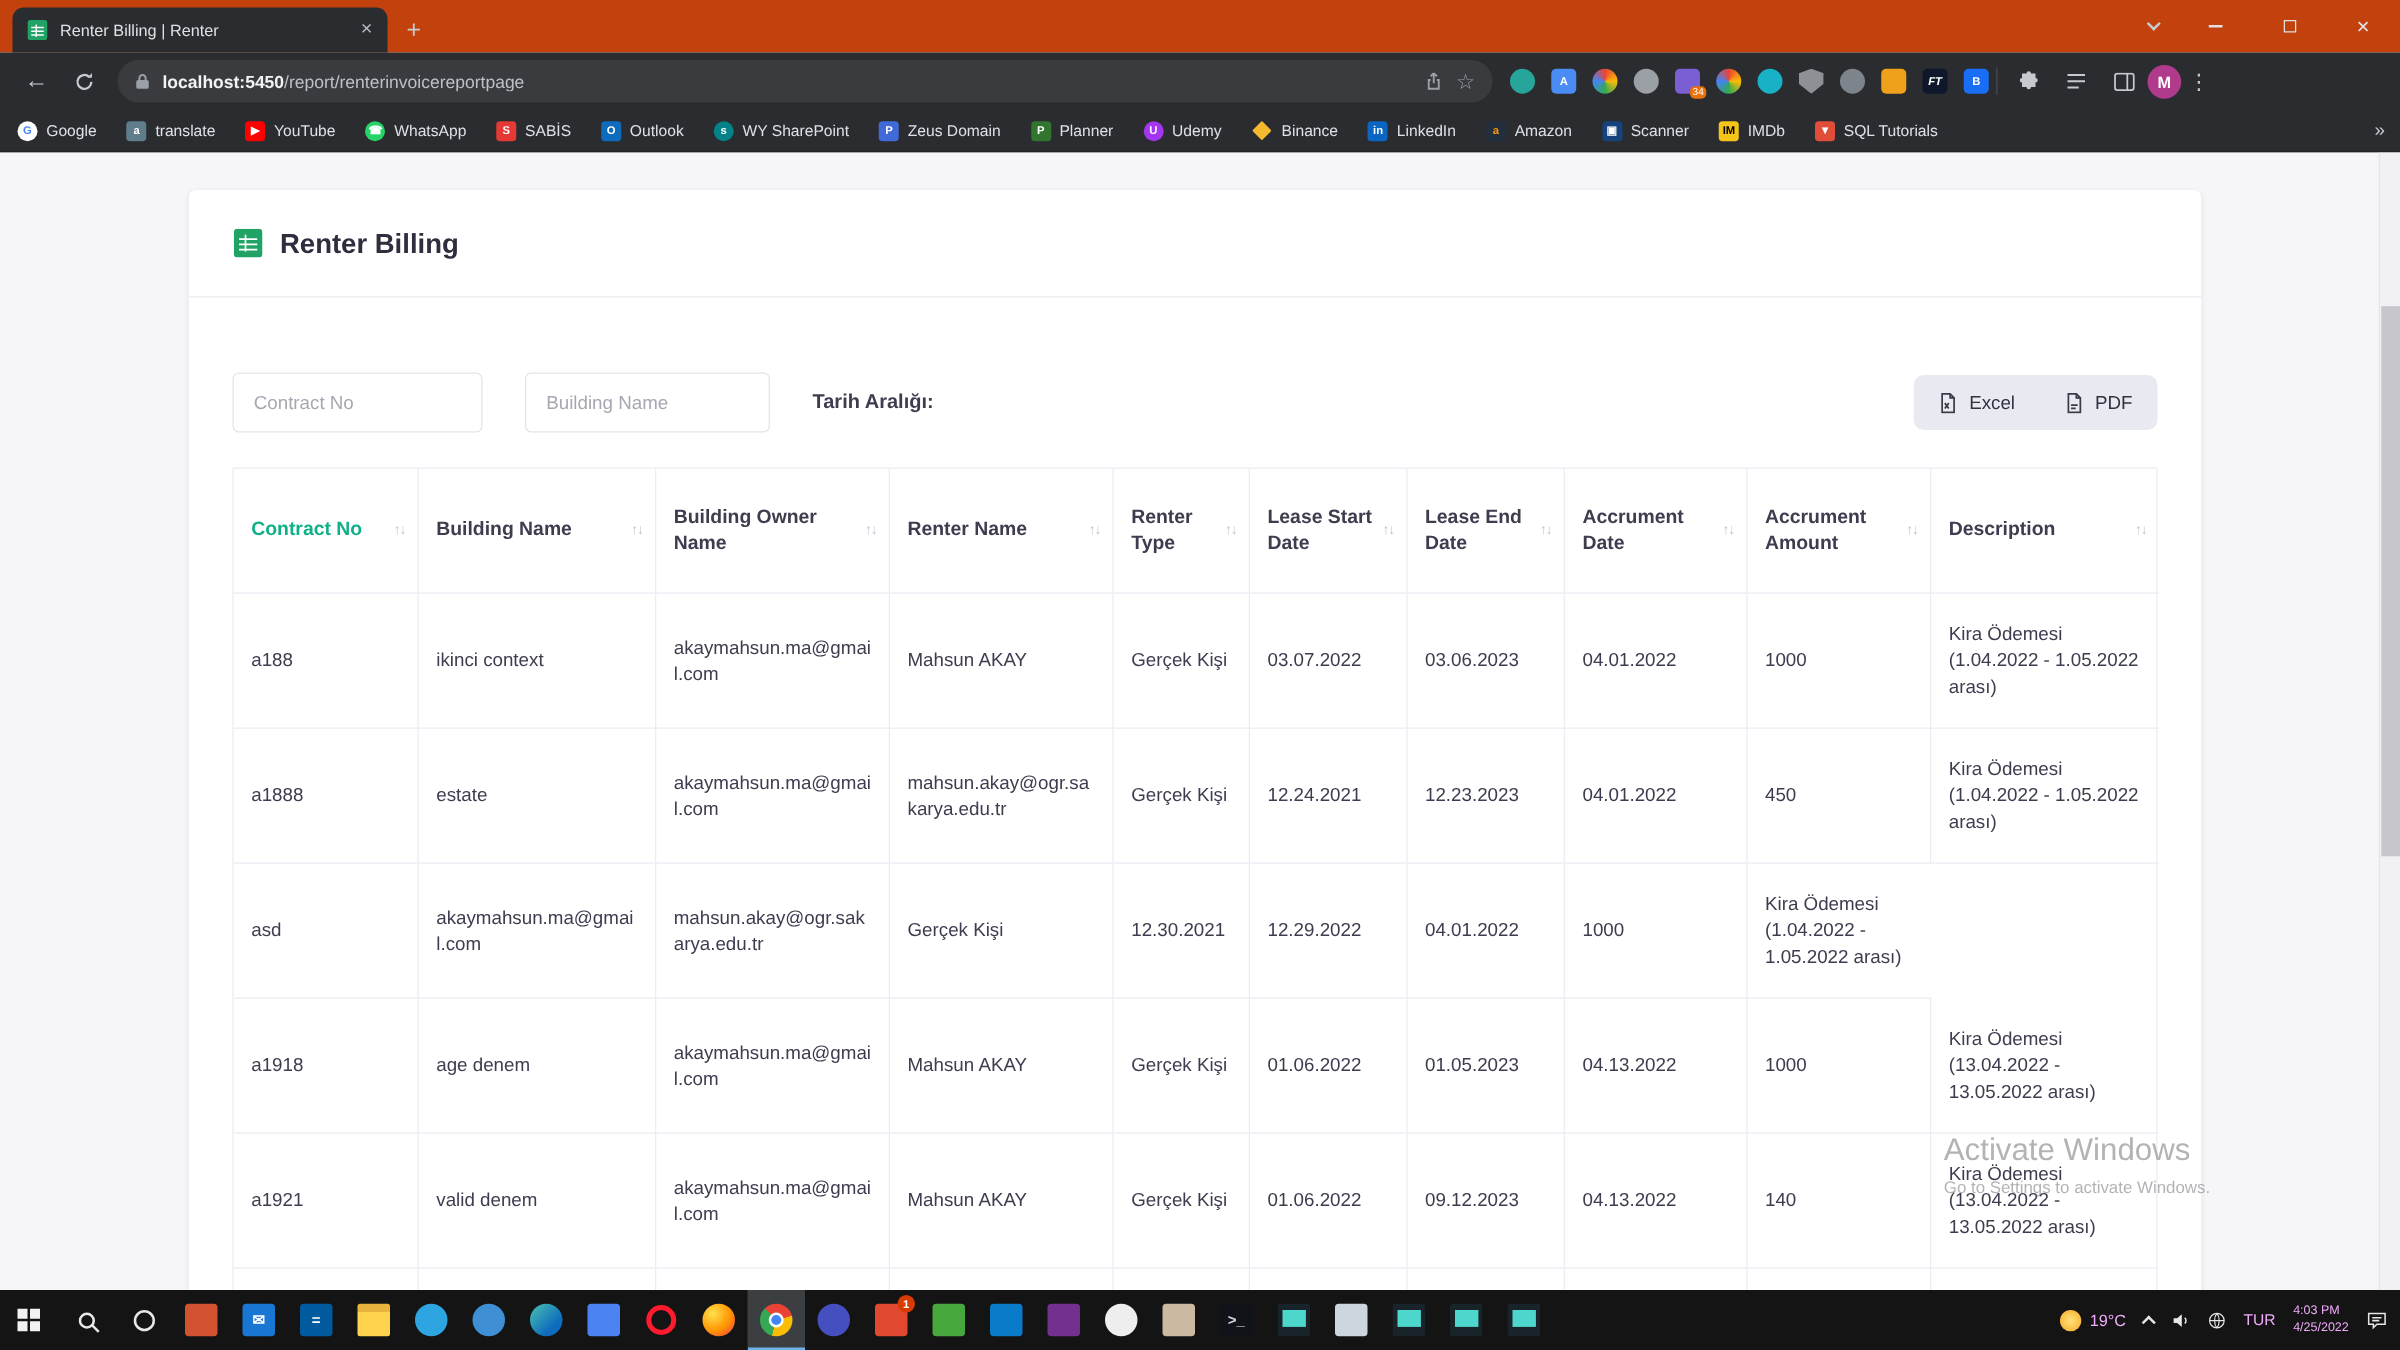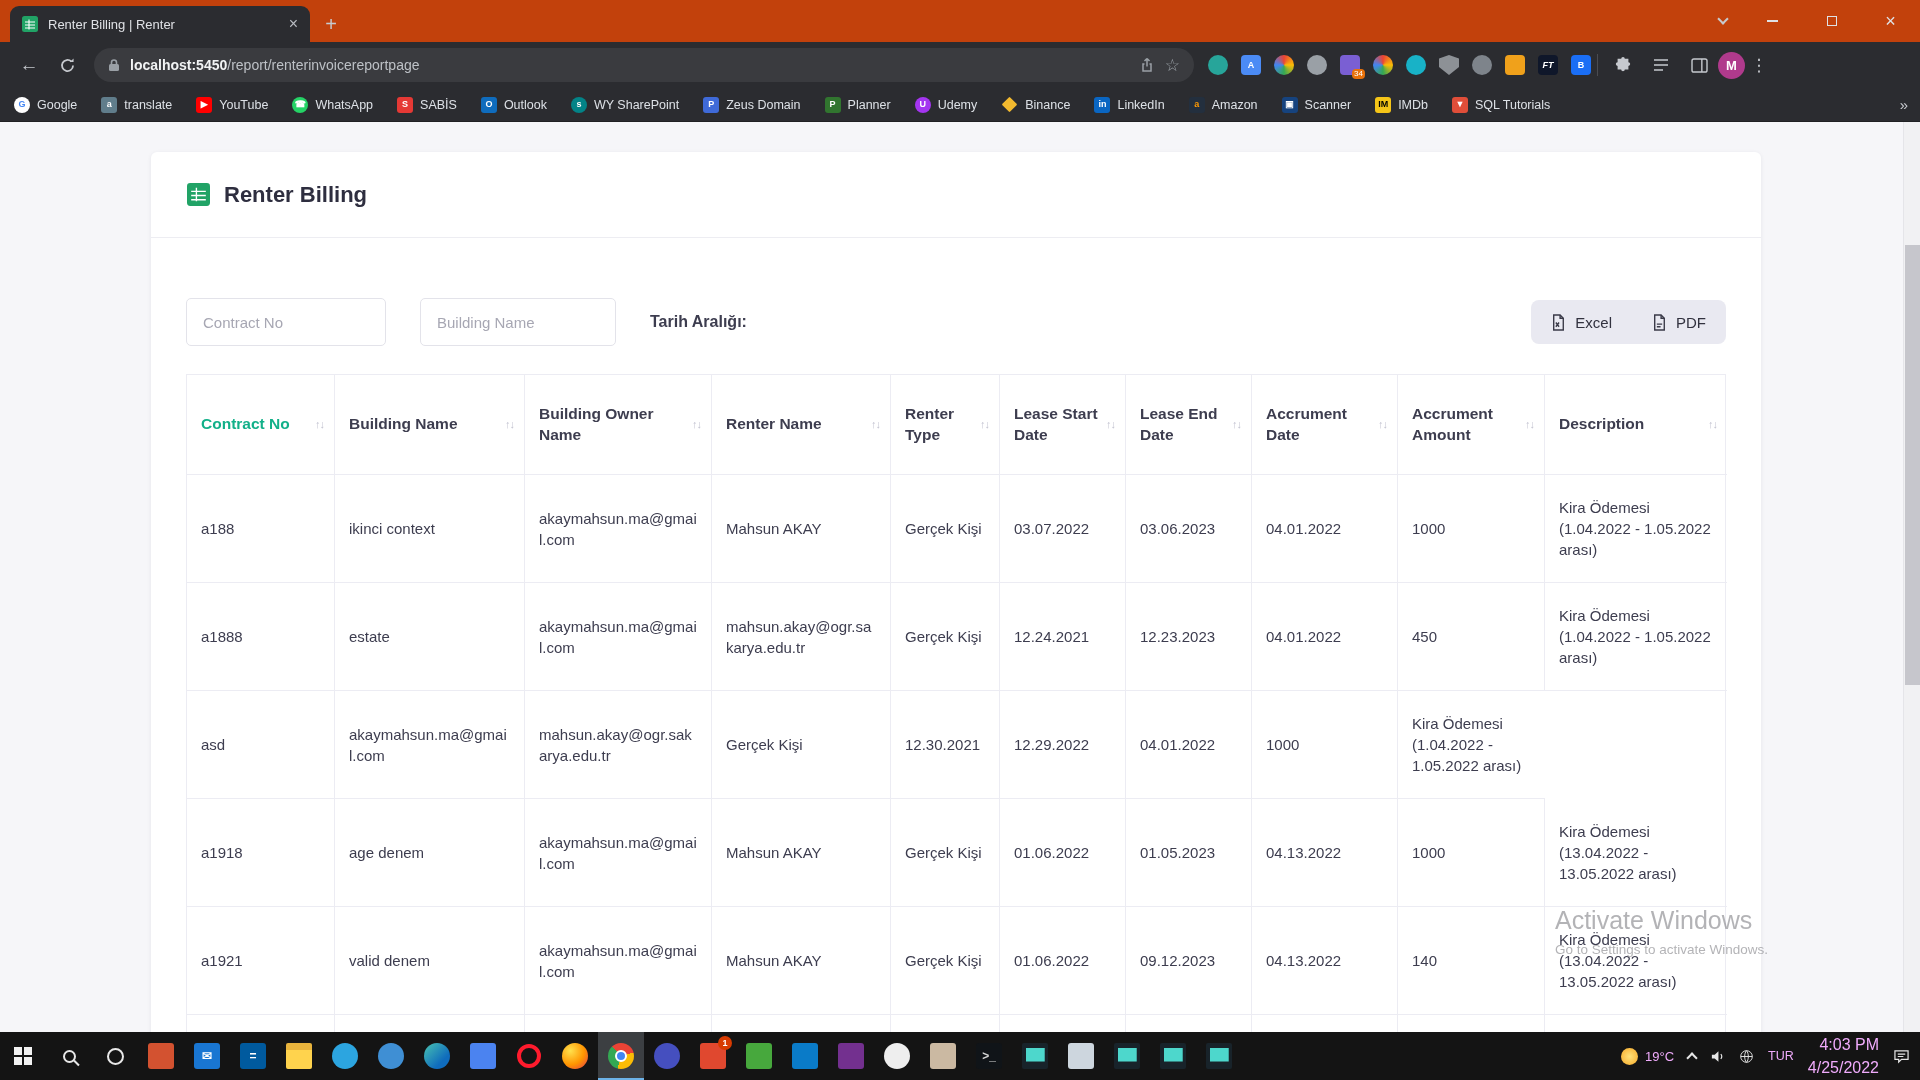--- a/index.html
+++ b/index.html
@@ -105,21 +105,21 @@
   .tb-icon.chrome-ball::after{content:'';position:absolute;inset:26%;background:#4285f4;border:2.5px solid #fff;border-radius:50%}
   .tb-icon.edge-ball{background:linear-gradient(135deg,#49c3b1,#0f6cbd 70%);border-radius:50%}
   .tb-icon.firefox-ball{background:radial-gradient(circle at 32% 30%,#ffe14d,#ff9500 55%,#e3364e);border-radius:50%}
   .tb-badge{position:absolute;top:4px;right:4px;min-width:14px;height:14px;background:#d83b01;border-radius:50%;color:#fff;font-size:9px;font-weight:700;display:flex;align-items:center;justify-content:center}
   .tb-tray{margin-left:auto;display:flex;align-items:center;gap:14px;padding:0 10px;color:#f0abfc}
   .tray-weather{display:flex;align-items:center;gap:7px;font-size:13px;cursor:pointer}
   .sun{width:17px;height:17px;border-radius:50%;background:radial-gradient(#ffe27a,#f7a928)}
   .chev-up{width:8px;height:8px;border-top:2px solid #e6e6e6;border-left:2px solid #e6e6e6;transform:rotate(45deg);margin-top:4px;cursor:pointer}
   .tray-ic{display:flex;align-items:center;cursor:pointer}
   .tray-lang{font-size:12.5px;cursor:pointer}
-  .tray-time{font-size:16px;text-align:right;line-height:1.45;cursor:pointer}
+  .tray-time{font-size:10px;text-align:left;line-height:1.45;cursor:pointer}
 </style>
 </head>
 <body>
 
 <div class="screen">
 
   <div class="titlebar">
     <div class="tab">
       <span style="display:flex">
         <svg width="16" height="16" viewBox="0 0 16 16">

